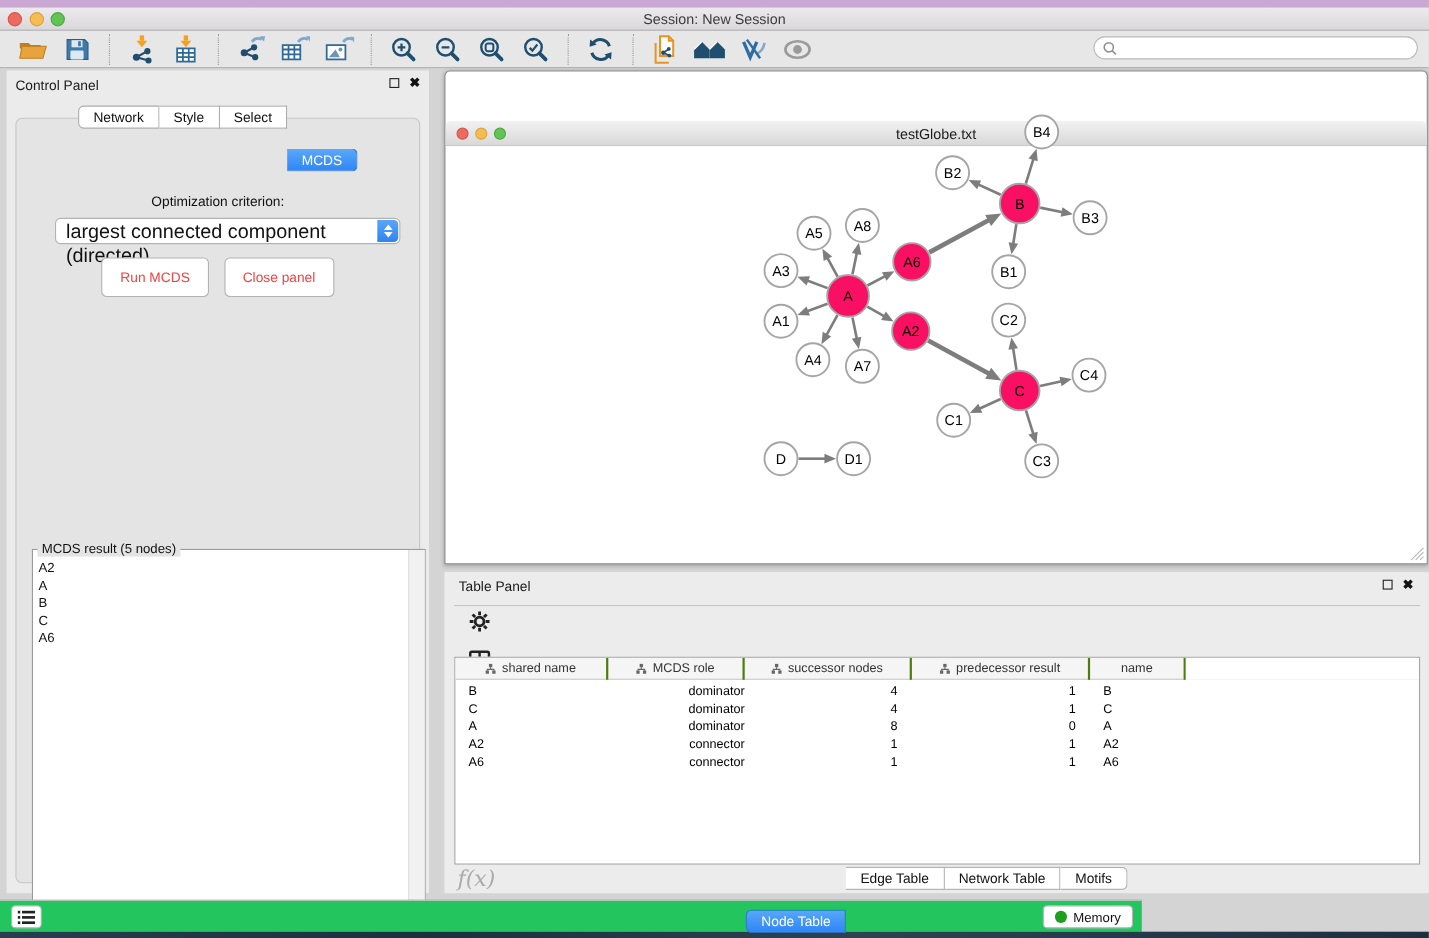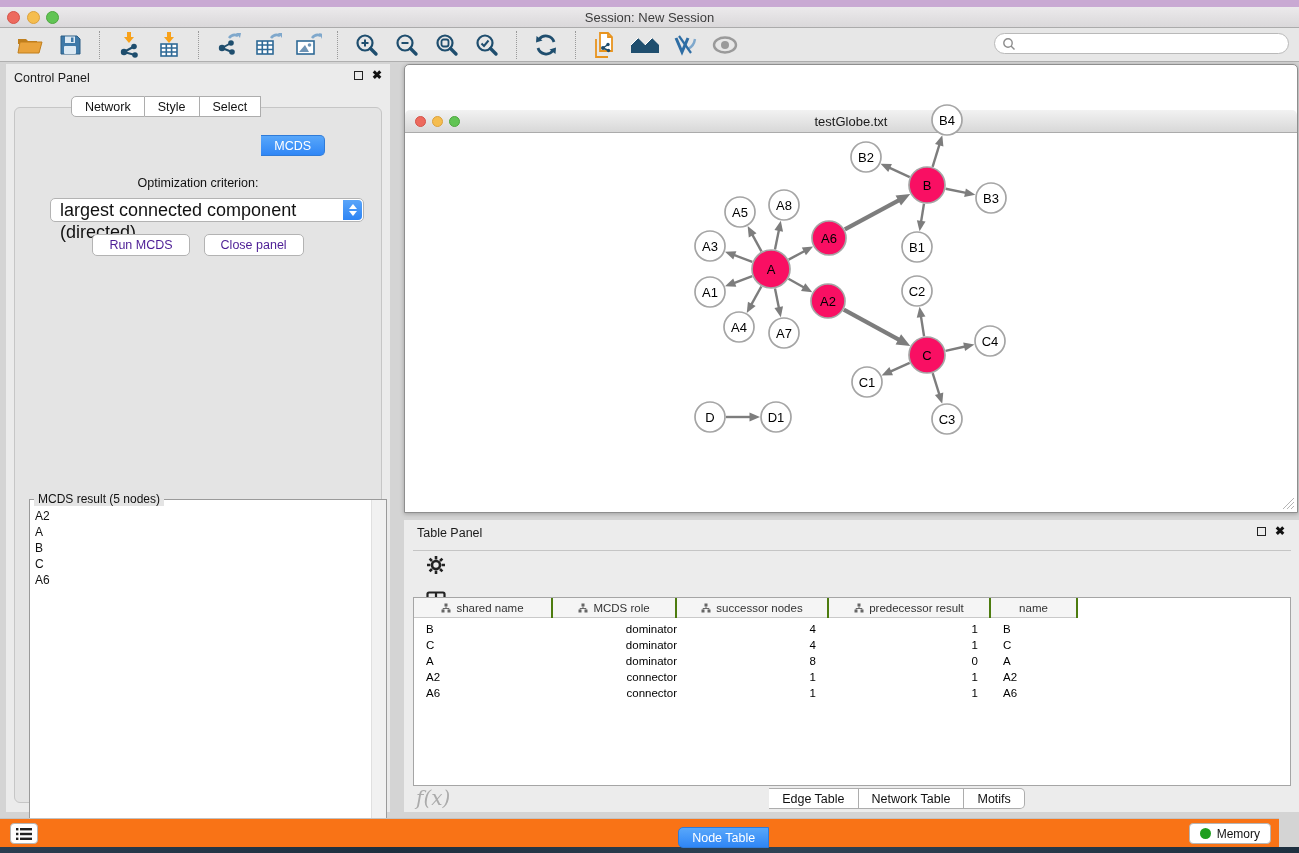--- a/index.html
+++ b/index.html
@@ -45,22 +45,22 @@
   .tab:last-child { border-radius:0 5px 5px 0; }
   .tab.active { background:linear-gradient(#58A7FA,#2F86F6); border-color:#2F7BD8; color:#fff;margin-top:39px; }
   #opt-label { position:absolute; left:0; top:68px; width:100%; text-align:center; font-size:12.5px; color:#111; }
   #criterion-select { position:absolute; left:35px; top:90px; width:314px; height:24px; background:#fff;
     border:1px solid #B3B3B3; border-radius:5px; font-size:18px; color:#111; line-height:22px; padding-left:9px; }
   #criterion-stepper { position:absolute; right:1px; top:1px; bottom:1px; width:19px; border-radius:0 4px 4px 0;
     background:linear-gradient(#5AA5F9,#2D84F4); display:flex; flex-direction:column; align-items:center; justify-content:center; gap:2px; }
   .chev-up { width:0; height:0; border-left:4px solid transparent; border-right:4px solid transparent; border-bottom:5px solid #fff; }
   .chev-dn { width:0; height:0; border-left:4px solid transparent; border-right:4px solid transparent; border-top:5px solid #fff; }
   #cp-buttons { position:absolute; left:0; top:126px; width:100%; display:flex; justify-content:center; gap:14px; }
-  .mac-btn { height:22px; line-height:20px; padding:0 16px; background:#fff; border:1px solid #B3B3B3;
-    border-radius:5px; font-size:12.5px; color:#4c1d95; }
+  .mac-btn { height:36px; line-height:20px; padding:0 16px; background:#fff; border:1px solid #B3B3B3;
+    border-radius:5px; font-size:12.5px; color:#ef4444; }
   #result-box { position:absolute; left:14px; top:391px; width:358px; height:344px;
     border:1px solid #9A9A9A; background:#fff; }
   #result-legend { position:absolute; left:4px; top:-8px; background:#E4E4E4; padding:0 4px; font-size:12px; color:#111; }
   #mcds-list { position:absolute; left:0; top:8px; right:15px; bottom:1px; list-style:none; }
   #mcds-list li { font-size:12px; color:#111; padding-left:5px; height:16px; line-height:16px; }
   #result-scroll { position:absolute; right:0; top:0; bottom:0; width:15px; background:#F1F1F1; border-left:1px solid #E0E0E0; }
 
   
   #net-window { left:404px; top:64px; width:894px; height:449px; background:#fff;
     border:1px solid #8E8E8E; border-radius:5px 5px 0 0; box-shadow:0 1px 4px rgba(0,0,0,.25); }
@@ -84,21 +84,21 @@
   #table-header .hcell.no-col { background:#fff; border-right:none; }
   #table-body .row { height:16px; }
   #table-body .cell { font-size:11.5px; color:#000; line-height:16px; }
   .al-l { text-align:left; padding-left:12px; }
   .al-l2 { text-align:right; padding-left:8px; }
   .al-r { text-align:right; padding-right:13px; }
   #table-body { padding-top:3px; }
   #tp-tabs { top:268px; }
 
   
-  #status-bar { left:0; top:818px; width:1279px; height:29px; background:#f97316; border-top:1px solid #C2C2C2; }
+  #status-bar { left:0; top:818px; width:1038px; height:29px; background:#22c55e; border-top:1px solid #C2C2C2; }
   #statusbtn-list { position:absolute; left:10px; top:4px; width:28px; height:21px; background:#fff;
     border:1px solid #B5B5B5; border-radius:4px; display:flex; align-items:center; justify-content:center; }
   #memory-btn { position:absolute; right:8px; top:4px; height:21px; background:#fff; border:1px solid #B5B5B5;
     border-radius:4px; display:flex; align-items:center; gap:6px; padding:0 10px; font-size:12px; color:#111; }
   #memory-dot { width:11px; height:11px; border-radius:50%; }
   #wall-bottom { left:0; top:847px; width:1299px; height:6px;
     background:linear-gradient(90deg,#2A3D50,#1D2F3F 30%,#2E4254 60%,#1E3040); }
 
   svg { display:block; }
 </style>

